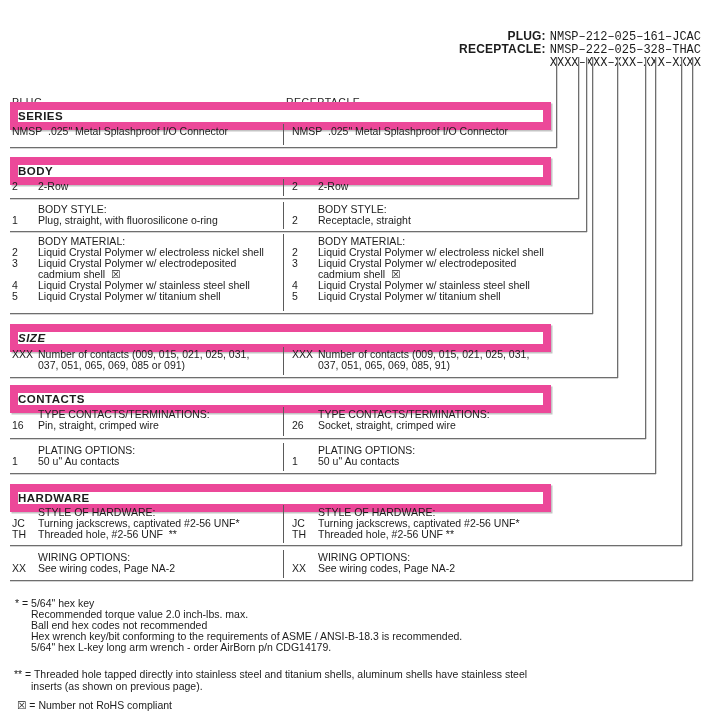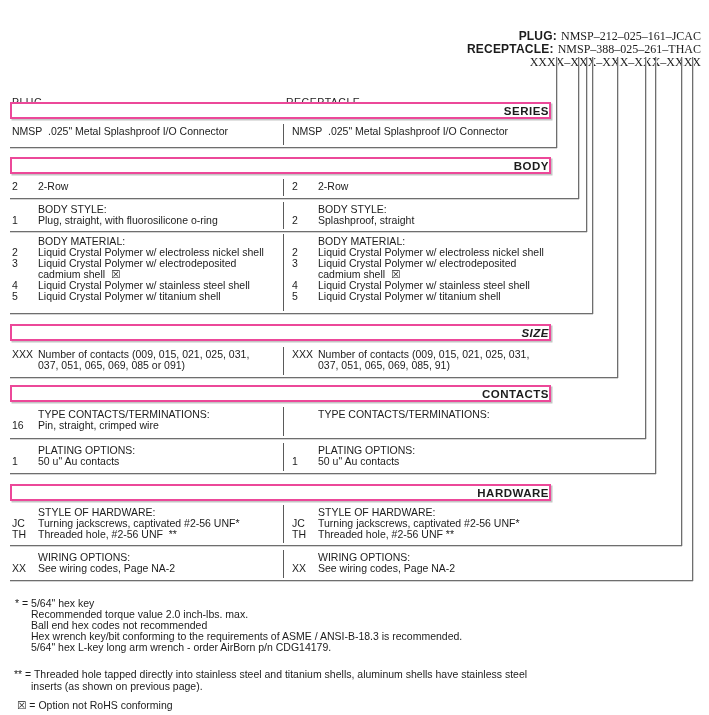--- a/index.html
+++ b/index.html
@@ -1,25 +1,25 @@
 <!DOCTYPE html>
 <html><head>
 <meta charset="utf-8">
 <style>
   html,body{margin:0;padding:0;}
   body{width:709px;height:715px;background:#ffffff;position:relative;overflow:hidden;
        font-family:"Liberation Sans","DejaVu Sans",sans-serif;color:#1c1c1c;}
   #page{position:absolute;inset:0;}
   .pn-line{position:absolute;right:8px;white-space:pre;text-align:right;line-height:13px;}
   .pn-label{font-weight:bold;font-size:12px;letter-spacing:.2px;margin-right:4px;}
-  .pn-value{font-family:Liberation Serif, serif;font-size:12px;}
+  .pn-value{font-family:Liberation Mono, monospace;font-size:12px;}
   .col-label{position:absolute;font-size:10.5px;letter-spacing:.5px;margin-top:12px;}
-  .bar{position:absolute;left:10px;width:541px;height:17px;box-sizing:border-box;
-       border:2px solid #ec4899;background:#fff;box-shadow:1.5px 1.5px 0 #c4c4c4;
-       display:flex;align-items:center;justify-content:flex-end;}
+  .bar{position:absolute;left:10px;width:541px;height:28px;box-sizing:border-box;
+       border:8px solid #ec4899;background:#fff;box-shadow:1.5px 1.5px 0 #c4c4c4;
+       display:flex;align-items:center;justify-content:flex-start;}
   .bar-title{font-weight:bold;font-size:11.5px;letter-spacing:.5px;}
   .row-block{position:absolute;font-size:10.5px;line-height:11px;}
   .row-label{margin-left:26px;white-space:pre;}
   .item{display:flex;}
   .item .code{width:26px;flex:none;white-space:pre;}
   .item.wide .code{width:36px;}
   .item .desc{white-space:pre;}
   .sep{position:absolute;height:1px;background:#6e6e6e;box-shadow:0 1px 0 #d4d4d4;}
   .vline{position:absolute;width:1px;background:#6e6e6e;box-shadow:1px 0 0 #d4d4d4;}
   .divider{position:absolute;width:1px;background:#5a5a5a;}
@@ -27,21 +27,21 @@
 </style>
 </head>
 <body>
 
 <div id="page">
 
   <div class="pn-line" style="top:15px">
     <span class="pn-label">PLUG:</span><span class="pn-value">NMSP–212–025–161–JCAC</span>
   </div>
   <div class="pn-line" style="top:28px">
-    <span class="pn-label">RECEPTACLE:</span><span class="pn-value">NMSP–388–025–261–THAC</span>
+    <span class="pn-label">RECEPTACLE:</span><span class="pn-value">NMSP–222–025–328–THAC</span>
   </div>
   <div class="pn-line" style="top:41px">
     <span class="pn-value">XXXX–XXX–XXX–XXX–XXXX</span>
   </div>
 
   <div class="col-label" style="left:12px;top:84px">PLUG</div>
   <div class="col-label" style="left:286px;top:84px">RECEPTACLE</div>
 
   <div id="diagram">
       <div class="bar" style="top: 102px;">
@@ -93,21 +93,21 @@
         <div class="row-label">BODY STYLE:</div>
         <div class="item">
           <span class="code">1</span>
           <span class="desc">Plug, straight, with fluorosilicone o-ring</span>
         </div>
       </div>
       <div class="row-block" style="left: 292px; width: 262px; top: 204px;">
         <div class="row-label">BODY STYLE:</div>
         <div class="item">
           <span class="code">2</span>
-          <span class="desc">Splashproof, straight</span>
+          <span class="desc">Receptacle, straight</span>
         </div>
       </div>
       <div class="divider" style="left: 283px; top: 202px; height: 27px;"></div>
       <div class="sep" style="left: 10px; top: 231px; width: 577px;"></div>
       <div class="vline" style="left: 586px; top: 57px; height: 175px;"></div>
       <div class="row-block" style="left: 12px; width: 272px; top: 236px;">
         <div class="row-label">BODY MATERIAL:</div>
         <div class="item">
           <span class="code">2</span>
           <span class="desc">Liquid Crystal Polymer w/ electroless nickel shell</span>
@@ -168,20 +168,24 @@
       <div class="vline" style="left: 617px; top: 57px; height: 321px;"></div>
       <div class="row-block" style="left: 12px; width: 272px; top: 409px;">
         <div class="row-label">TYPE CONTACTS/TERMINATIONS:</div>
         <div class="item">
           <span class="code">16</span>
           <span class="desc">Pin, straight, crimped wire</span>
         </div>
       </div>
       <div class="row-block" style="left: 292px; width: 262px; top: 409px;">
         <div class="row-label">TYPE CONTACTS/TERMINATIONS:</div>
+        <div class="item">
+          <span class="code">26</span>
+          <span class="desc">Socket, straight, crimped wire</span>
+        </div>
       </div>
       <div class="divider" style="left: 283px; top: 407px; height: 29px;"></div>
       <div class="sep" style="left: 10px; top: 438px; width: 636px;"></div>
       <div class="vline" style="left: 645px; top: 57px; height: 382px;"></div>
       <div class="row-block" style="left: 12px; width: 272px; top: 445px;">
         <div class="row-label">PLATING OPTIONS:</div>
         <div class="item">
           <span class="code">1</span>
           <span class="desc">50 u" Au contacts</span>
         </div>
@@ -240,15 +244,15 @@
       <div class="vline" style="left: 692px; top: 57px; height: 524px;"></div>
     </div>
   <div id="footnotes">
       <div class="footnote" style="left: 15px; top: 598px;">* = 5/64" hex key</div>
       <div class="footnote" style="left: 31px; top: 609px;">Recommended torque value 2.0 inch-lbs. max.</div>
       <div class="footnote" style="left: 31px; top: 620px;">Ball end hex codes not recommended</div>
       <div class="footnote" style="left: 31px; top: 631px;">Hex wrench key/bit conforming to the requirements of ASME / ANSI-B-18.3 is recommended.</div>
       <div class="footnote" style="left: 31px; top: 642px;">5/64" hex L-key long arm wrench - order AirBorn p/n CDG14179.</div>
       <div class="footnote" style="left: 14px; top: 669px;">** = Threaded hole tapped directly into stainless steel and titanium shells, aluminum shells have stainless steel</div>
       <div class="footnote" style="left: 31px; top: 681px;">inserts (as shown on previous page).</div>
-      <div class="footnote" style="left: 17px; top: 700px;">☒ = Option not RoHS conforming</div>
+      <div class="footnote" style="left: 17px; top: 700px;">☒ = Number not RoHS compliant</div>
     </div>
 </div>
 
 </body></html>

